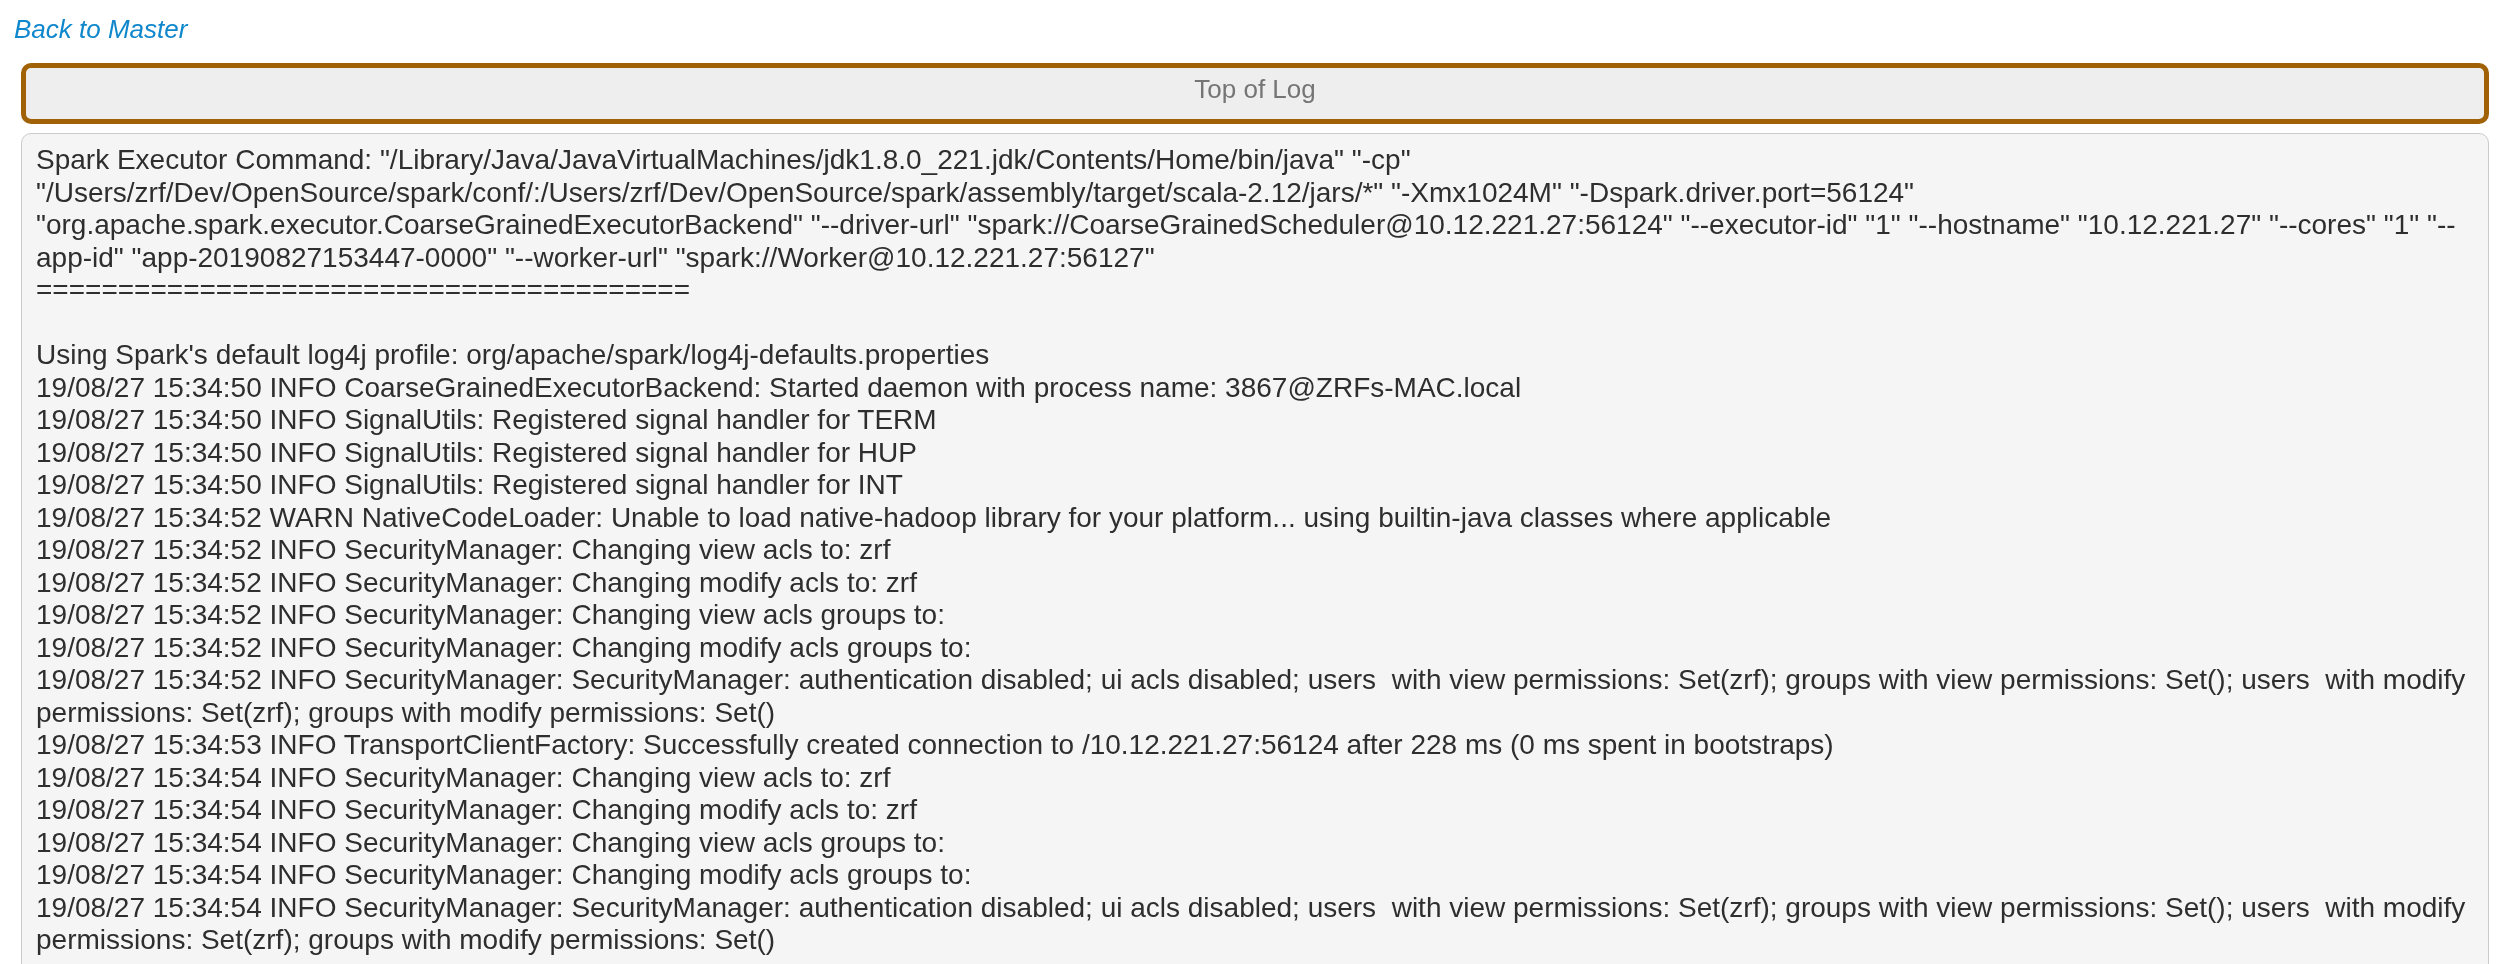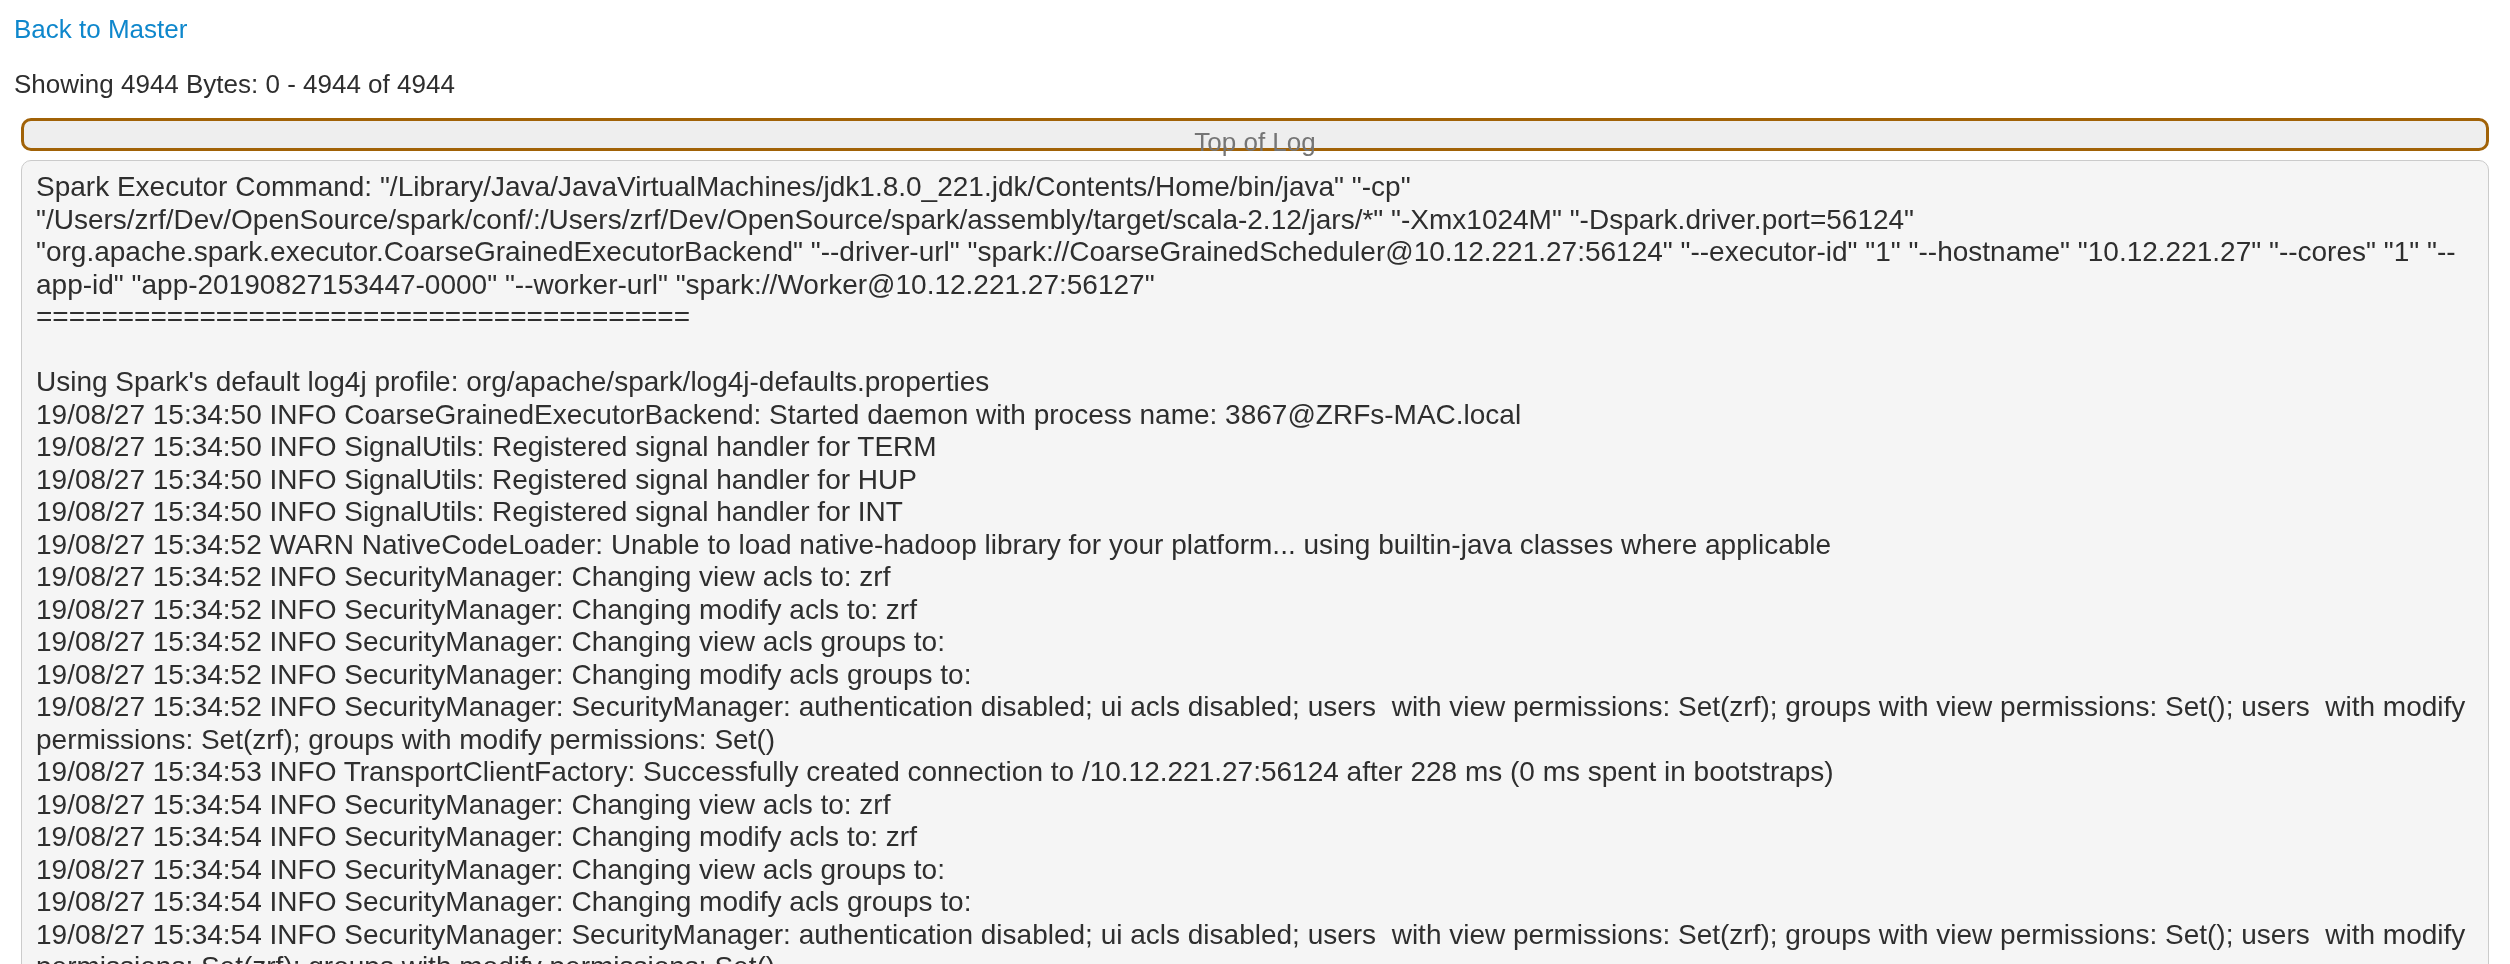--- a/index.html
+++ b/index.html
@@ -15,31 +15,32 @@
     height: 964px;
     position: relative;
   }
   .back-link {
     display: inline-block;
     margin: 14px 0 0 14px;
     font-size: 26px;
     color: #0e87cc;
     text-decoration: none;
     cursor: pointer;
+    font-style: italic;
   }
   .byte-info {
     margin: 24px 0 0 14px;
     font-size: 26px;
     color: #2e2e2e;
   }
   .log-header {
     margin: 18px 21px 0 21px;
-    height: 33px;
+    height: 61px;
     background: #eeeeee;
-    border: 3px solid #a16207;
+    border: 5px solid #a16207;
     border-radius: 10px;
     text-align: center;
     line-height: 43px;
     font-size: 26px;
     color: #757575;
   }
   .log-box {
     margin: 9px 21px 0 21px;
     height: 940px; 
     background: #f5f5f5;
@@ -58,21 +59,20 @@
     word-break: break-word;
   }
 </style>
 </head>
 <body>
 
 <div class="page">
 
   <a href="#" class="back-link">Back to Master</a>
 
-  <div class="byte-info">Showing 4944 Bytes: 0 - 4944 of 4944</div>
 
   <div class="log-header">
     <span>Top of Log</span>
   </div>
 
   <div class="log-box">
     <pre class="log-pre">Spark Executor Command: "/Library/Java/JavaVirtualMachines/jdk1.8.0_221.jdk/Contents/Home/bin/java" "-cp" "/Users/zrf/Dev/OpenSource/spark/conf/:/Users/zrf/Dev/OpenSource/spark/assembly/target/scala-2.12/jars/*" "-Xmx1024M" "-Dspark.driver.port=56124" "org.apache.spark.executor.CoarseGrainedExecutorBackend" "--driver-url" "spark://CoarseGrainedScheduler@10.12.221.27:56124" "--executor-id" "1" "--hostname" "10.12.221.27" "--cores" "1" "--app-id" "app-20190827153447-0000" "--worker-url" "spark://Worker@10.12.221.27:56127"
 ========================================
 
 Using Spark's default log4j profile: org/apache/spark/log4j-defaults.properties

